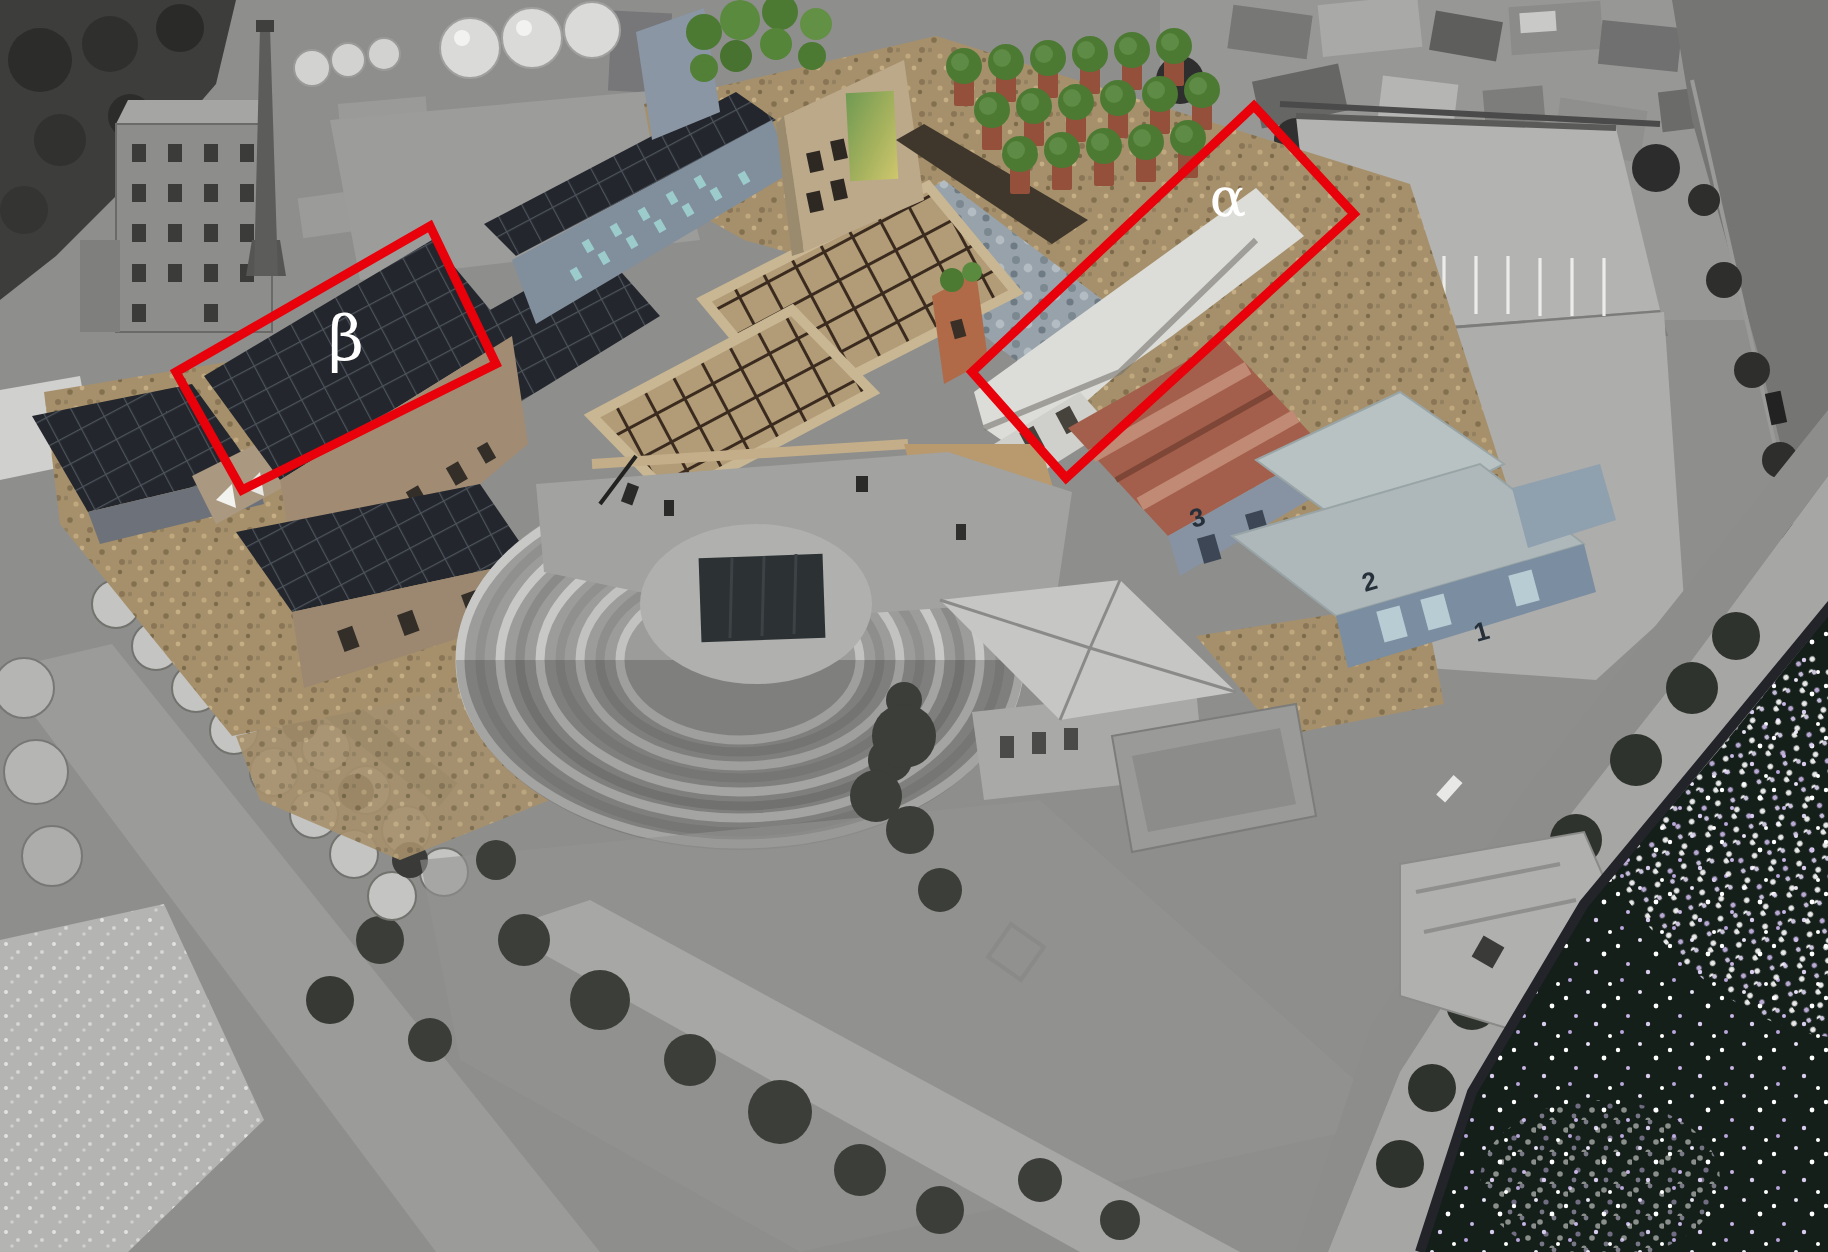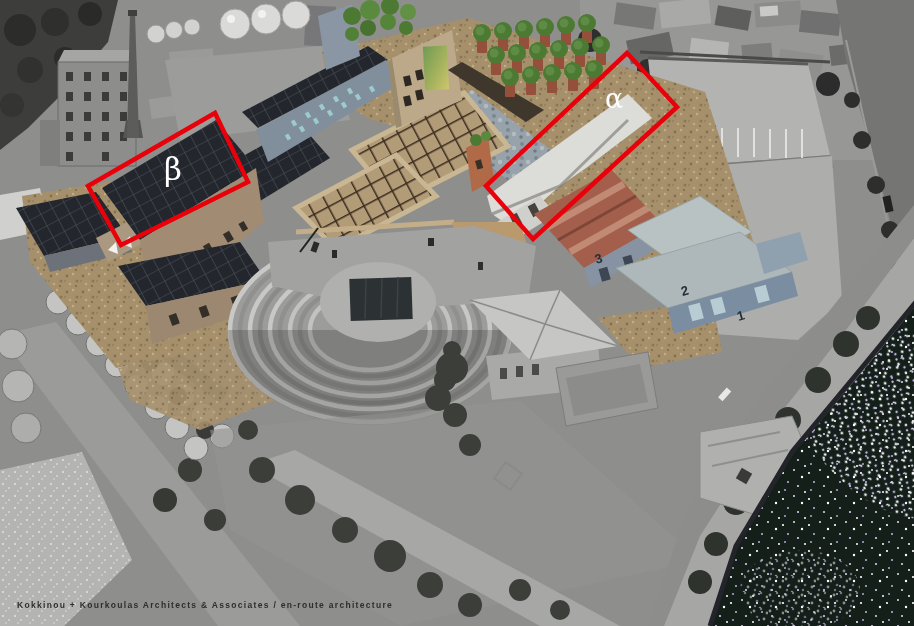--- a/index.html
+++ b/index.html
@@ -472,14 +472,13 @@
   </g>
 
   <g>
     <polygon points="627,53 677,107 533,239 486,186" fill="none" stroke="#e8000a" stroke-width="4.5"></polygon>
     <polygon points="88,186 215,113 248,182 121,245" fill="none" stroke="#e8000a" stroke-width="4.5"></polygon>
     <text x="614" y="108" class="glabel" font-size="27" fill="#ffffff" text-anchor="middle">α</text>
     <text x="173" y="180" class="glabel" font-size="31" fill="#ffffff" text-anchor="middle">β</text>
   </g>
 </svg>
 
-<div class="caption">Kokkinou + Kourkoulas Architects &amp; Associates / en-route architecture</div>
 </div>
 
 </body></html>

